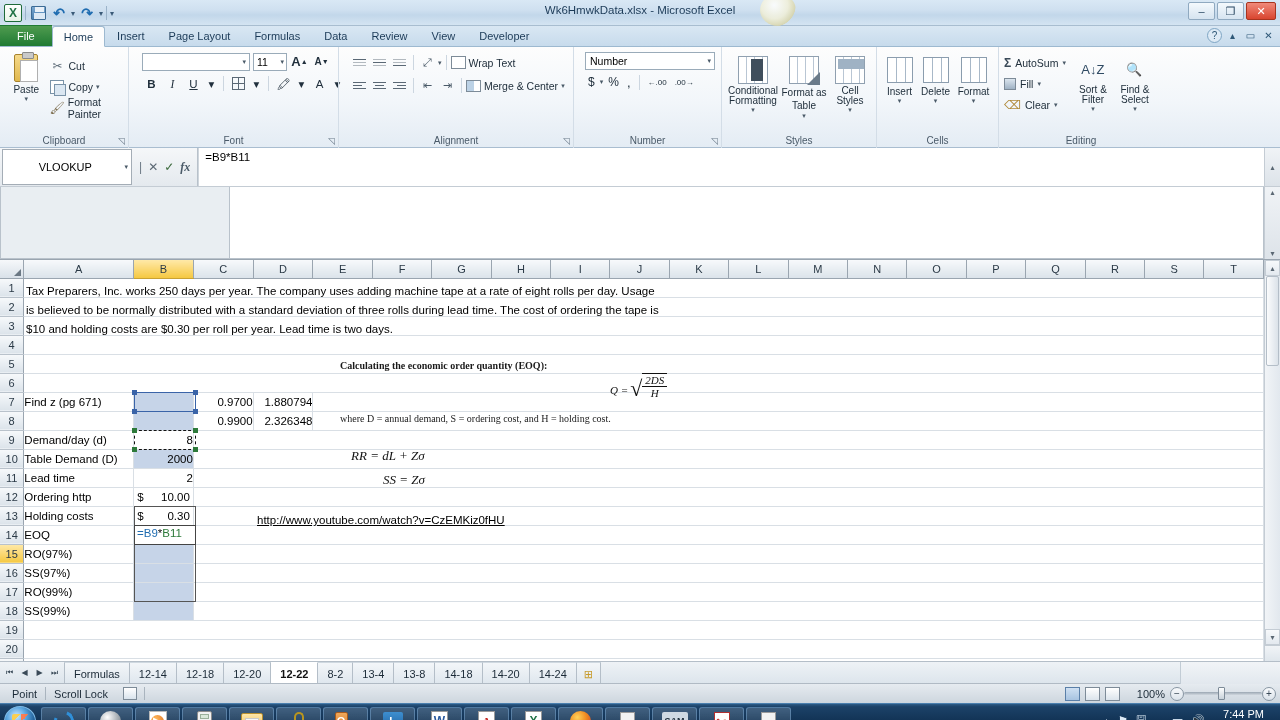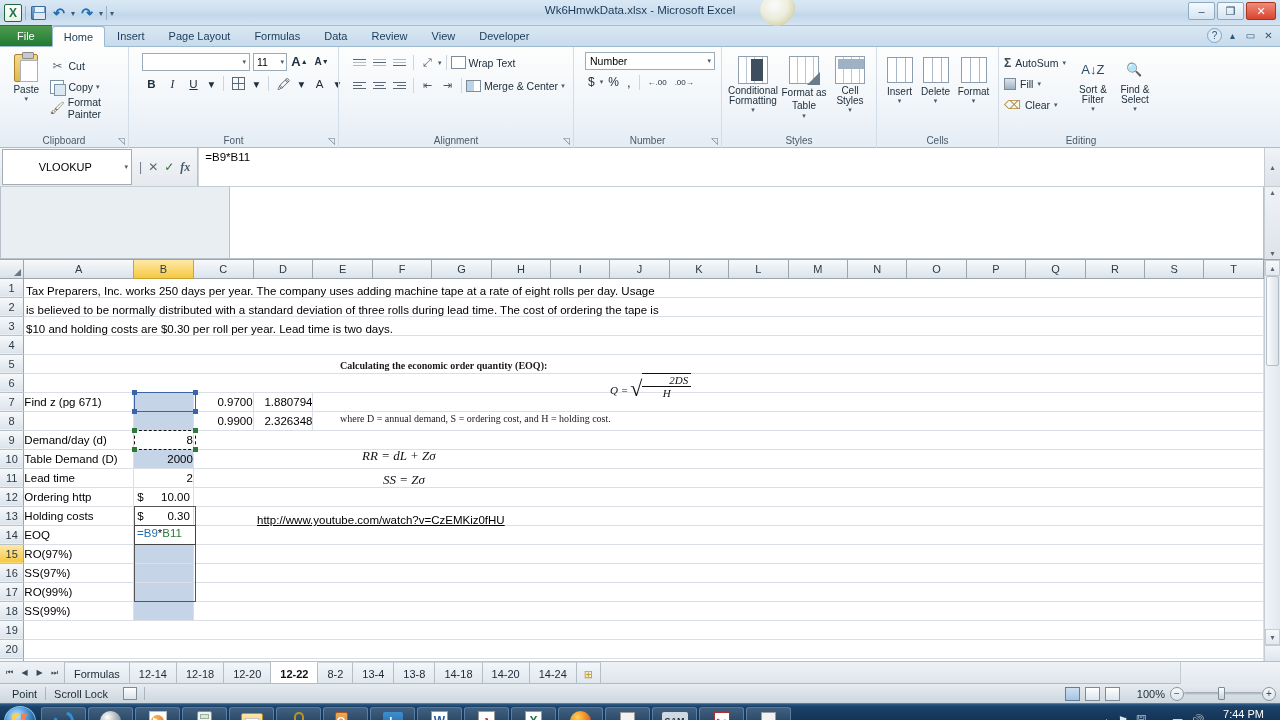--- a/index.html
+++ b/index.html
@@ -787,28 +787,28 @@
 
     <div class="ovl">
       <div class="overflow-text" style="left:26px; top:22px; width:640px; white-space:normal; line-height:19px;">Tax Preparers, Inc. works 250 days per year. The company uses adding machine tape at a rate of eight rolls per day.  Usage is believed to be normally distributed with a standard deviation of three rolls during lead time. The cost of ordering the tape is $10 and holding costs are $0.30 per roll per year. Lead time is two days.</div>
 
       <div class="overflow-text img-text" style="left:340px; top:100px; font-size:10px; font-weight:bold; color:#1a1a1a;">Calculating the economic order quantity (EOQ):</div>
 
       <div style="position:absolute; left:610px; top:118px; display:flex; align-items:center; font-family:'Liberation Serif',serif; font-style:italic; font-size:11px; color:#111;">
         <span>Q =</span>
         <span style="font-size:22px;font-style:normal;line-height:1;margin:0 0 2px 2px;">√</span>
         <span style="display:inline-block;border-top:1px solid #111;margin-top:-9px;padding-top:0;">
-          <span style="display:block;text-align:left;padding:0 3px;margin-left:24px;">2DS</span>
+          <span style="display:block;text-align:left;padding:0 3px;">2DS</span>
           <span style="display:block;text-align:center;border-top:1px solid #111;padding:0 3px;">H</span>
         </span>
       </div>
 
       <div class="overflow-text img-text" style="left:340px; top:153px; font-size:10px; color:#1a1a1a;">where D = annual demand, S = ordering cost, and H = holding cost.</div>
 
-      <div class="overflow-text img-text" style="left:362px; top:188px; font-size:13px; font-style:italic; color:#111;">RR = dL + Zσ</div>
+      <div class="overflow-text img-text" style="left:351px; top:188px; font-size:13px; font-style:italic; color:#111;">RR = dL + Zσ</div>
       <div class="overflow-text img-text" style="left:383px; top:212px; font-size:13px; font-style:italic; color:#111;">SS = Zσ</div>
 
       <div class="overflow-text blue-link" style="left:257px; top:254px;">http://www.youtube.com/watch?v=CzEMKiz0fHU</div>
 
       <div class="selbox" style="left:134px; top:132px; width:62px; height:20px;">
         <div class="h" style="left:-3px;top:-3px;"></div>
         <div class="h" style="right:-3px;top:-3px;"></div>
         <div class="h" style="left:-3px;bottom:-3px;"></div>
         <div class="h" style="right:-3px;bottom:-3px;"></div>
       </div>

